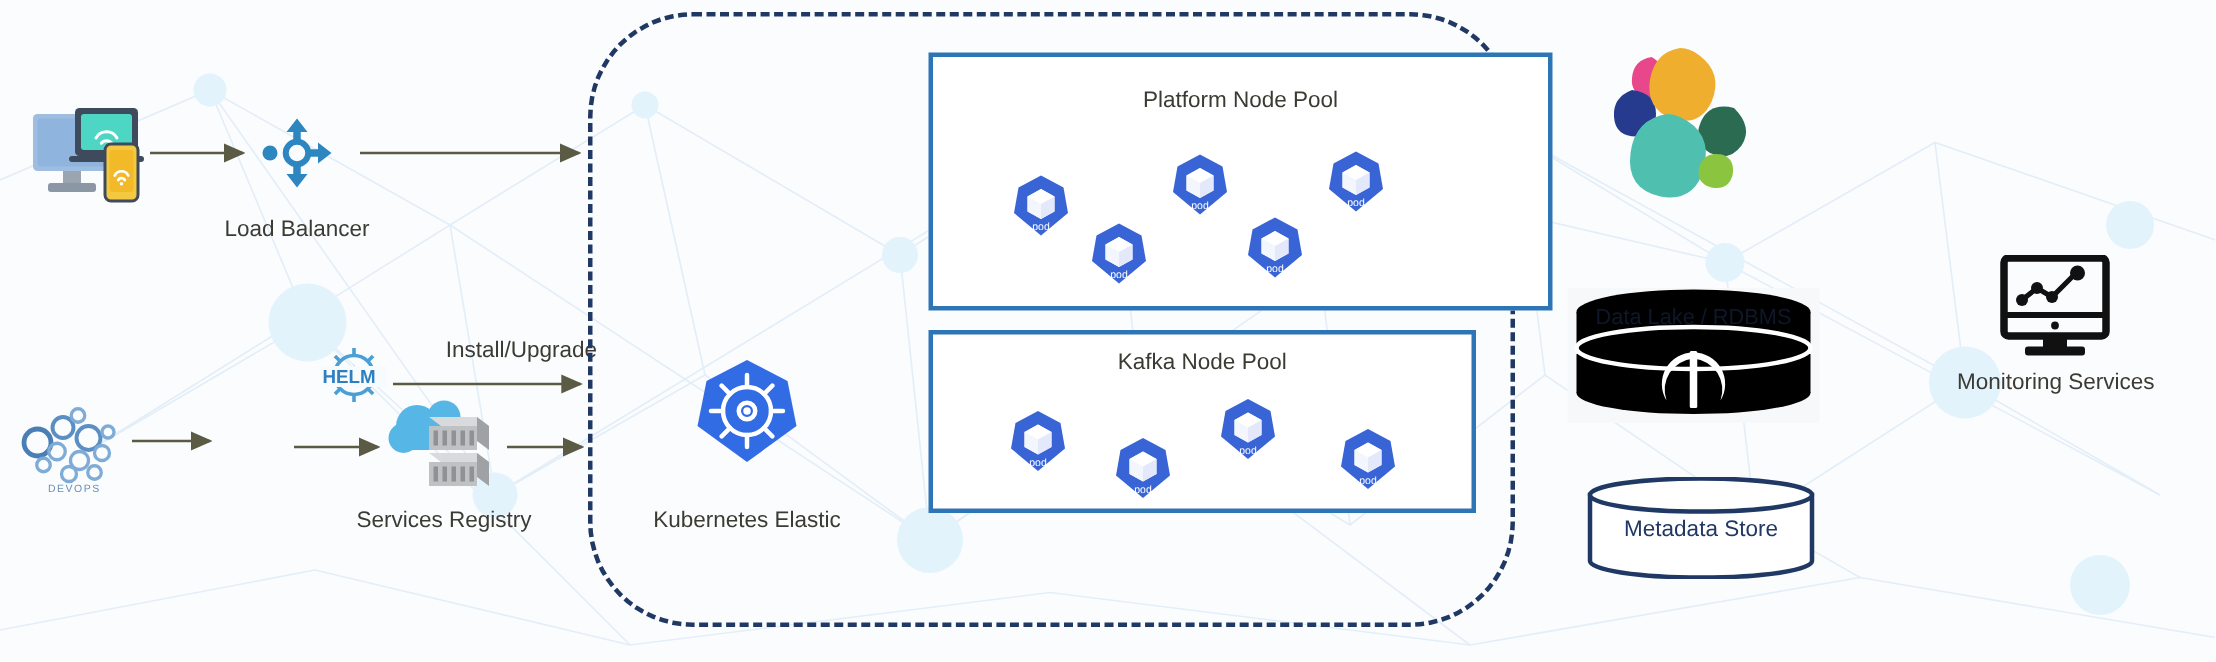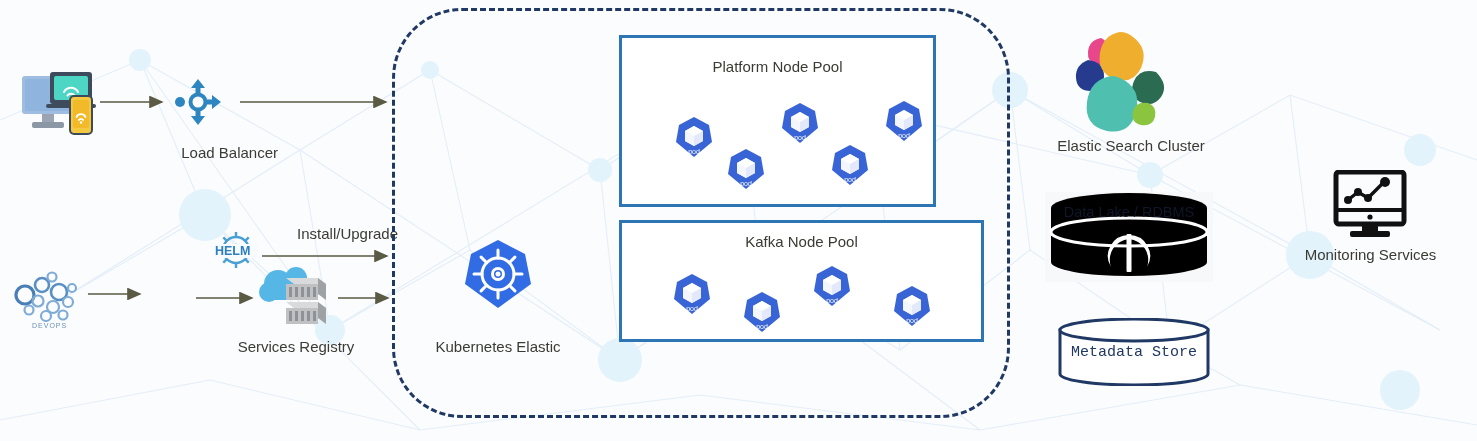--- a/index.html
+++ b/index.html
@@ -99,21 +99,20 @@
     left: 1056px; top: 318px;
     width: 156px; height: 68px;
   }
   .metastore-text {
     position: absolute;
     left: 0; right: 0; top: 26px;
     text-align: center;
     color: #203864;
     font-size: 15px;
     z-index: 3;
-    font-family: Liberation Mono, monospace;
   }
 </style>
 </head>
 <body>
 
 <div id="canvas">
 
   <svg id="bg-net" viewBox="0 0 1477 441" preserveAspectRatio="none">
     <g stroke="#e3eef8" stroke-width="1.1" fill="none">
       <path d="M60 300 L205 215 L330 330 L470 250 L620 360 L760 265 L900 350 L1030 250 L1170 345 L1310 255 L1440 330"></path>
@@ -186,21 +185,21 @@
       <g fill="#2e86c1">
         <circle cx="26" cy="26" r="7.5" fill="none" stroke="#2e86c1" stroke-width="4"></circle>
         <circle cx="8" cy="26" r="5"></circle>
         <path d="M26 3 l7 9 h-4.5 v7 h-5 v-7 H19 z"></path>
         <path d="M26 49 l-7 -9 h4.5 v-7 h5 v7 H33 z"></path>
         <path d="M49 26 l-9 -7 v4.5 h-7 v5 h7 V33 z"></path>
       </g>
     </svg>
   </div>
 
-  <div class="lbl" style="left:118px; top:144px; width:160px;text-align:right;">Load Balancer</div>
+  <div class="lbl" style="left:118px; top:144px; width:160px;">Load Balancer</div>
 
   <svg class="arrow-svg" style="left:240px; top:95px; width:155px; height:14px;">
     <line x1="0" y1="7" x2="146" y2="7" stroke="#5a5a45" stroke-width="1.6" marker-end="url(#ah)"></line>
   </svg>
 
   <div class="node" style="left:8px; top:268px; width:80px; height:66px;">
     <svg width="80" height="66" viewBox="0 0 80 66">
       <g fill="none" stroke="#4a7fb5" stroke-width="3.2">
         <circle cx="17" cy="27" r="9"></circle>
       </g>
@@ -288,21 +287,21 @@
 
   <svg class="arrow-svg" style="left:338px; top:291px; width:58px; height:14px;">
     <line x1="0" y1="7" x2="50" y2="7" stroke="#5a5a45" stroke-width="1.6" marker-end="url(#ah)"></line>
   </svg>
 
   <div class="lbl" style="left:220px; top:338px; width:152px;">Services Registry</div>
 
   <div class="dashed-boundary"></div>
 
 
-  <div class="bluebox" style="left:619px; top:35px; width:317px; height:172px;">
+  <div class="bluebox" style="left:619px; top:35px; width:416px; height:172px;">
     <div class="box-title" style="top:20px;">Platform Node Pool</div>
     <div id="platform-pods" style="position:absolute; inset:0;">
         <div class="pod" style="left: 52px; top: 78px;"><svg width="40" height="42" viewBox="0 0 40 42">
             <polygon points="20,1 35,9 38,26 20,41 2,26 5,9" fill="#3864D6"></polygon>
             <g>
               <path d="M20 10 l9 5 v10 l-9 5 l-9 -5 v-10 z" fill="#ffffff" opacity="0.97"></path>
               <path d="M20 10 l9 5 l-9 5 l-9 -5 z" fill="#ffffff"></path>
               <path d="M20 20 l9 -5 v10 l-9 5 z" fill="#e3e9fb"></path>
               <path d="M20 20 l-9 -5 v10 l9 5 z" fill="#f4f6fe"></path>
             </g>
@@ -417,21 +416,20 @@
     <svg width="110" height="105" viewBox="0 0 110 105">
       <path d="M33 8 q-12 2 -13 14 q-1 10 9 13 q11 2 13 -9 q2 -12 -9 -18 z" fill="#E8478B"></path>
       <path d="M20 30 q-13 5 -12 18 q1 13 15 13 q13 -1 13 -15 q0 -14 -16 -16 z" fill="#263A8E"></path>
       <path d="M52 2 q-17 3 -20 21 q-3 19 14 26 q19 6 27 -11 q8 -19 -8 -31 q-6 -5 -13 -5 z" fill="#F0AE2E"></path>
       <path d="M88 42 q-16 -4 -22 9 q-6 14 6 21 q13 6 21 -5 q8 -12 -5 -25 z" fill="#2B6B52"></path>
       <path d="M44 46 q-22 3 -25 26 q-3 24 20 29 q23 4 29 -19 q6 -24 -16 -34 q-4 -2 -8 -2 z" fill="#4FC0B0"></path>
       <path d="M80 73 q-12 -2 -15 8 q-3 11 8 14 q11 2 14 -8 q2 -11 -7 -14 z" fill="#8BC53F"></path>
     </svg>
   </div>
 
-  <div class="lbl" style="left:1033px; top:137px; width:196px;">Elastic Search Cluster</div>
 
   <div class="datalake">
     <svg width="168" height="90" viewBox="0 0 168 90" style="position:absolute; left:0; top:0;">
       <ellipse cx="84" cy="16" rx="78" ry="15" fill="#000000"></ellipse>
       <rect x="6" y="16" width="156" height="24" fill="#000000"></rect>
       <ellipse cx="84" cy="40" rx="78" ry="14" fill="#000000"></ellipse>
       <rect x="6" y="44" width="156" height="26" fill="#000000"></rect>
       <ellipse cx="84" cy="70" rx="78" ry="14" fill="#000000"></ellipse>
       <ellipse cx="84" cy="40" rx="78" ry="14" fill="none" stroke="#ffffff" stroke-width="3"></ellipse>
       <ellipse cx="84" cy="70" rx="78" ry="14" fill="none" stroke="#ffffff" stroke-width="0"></ellipse>

